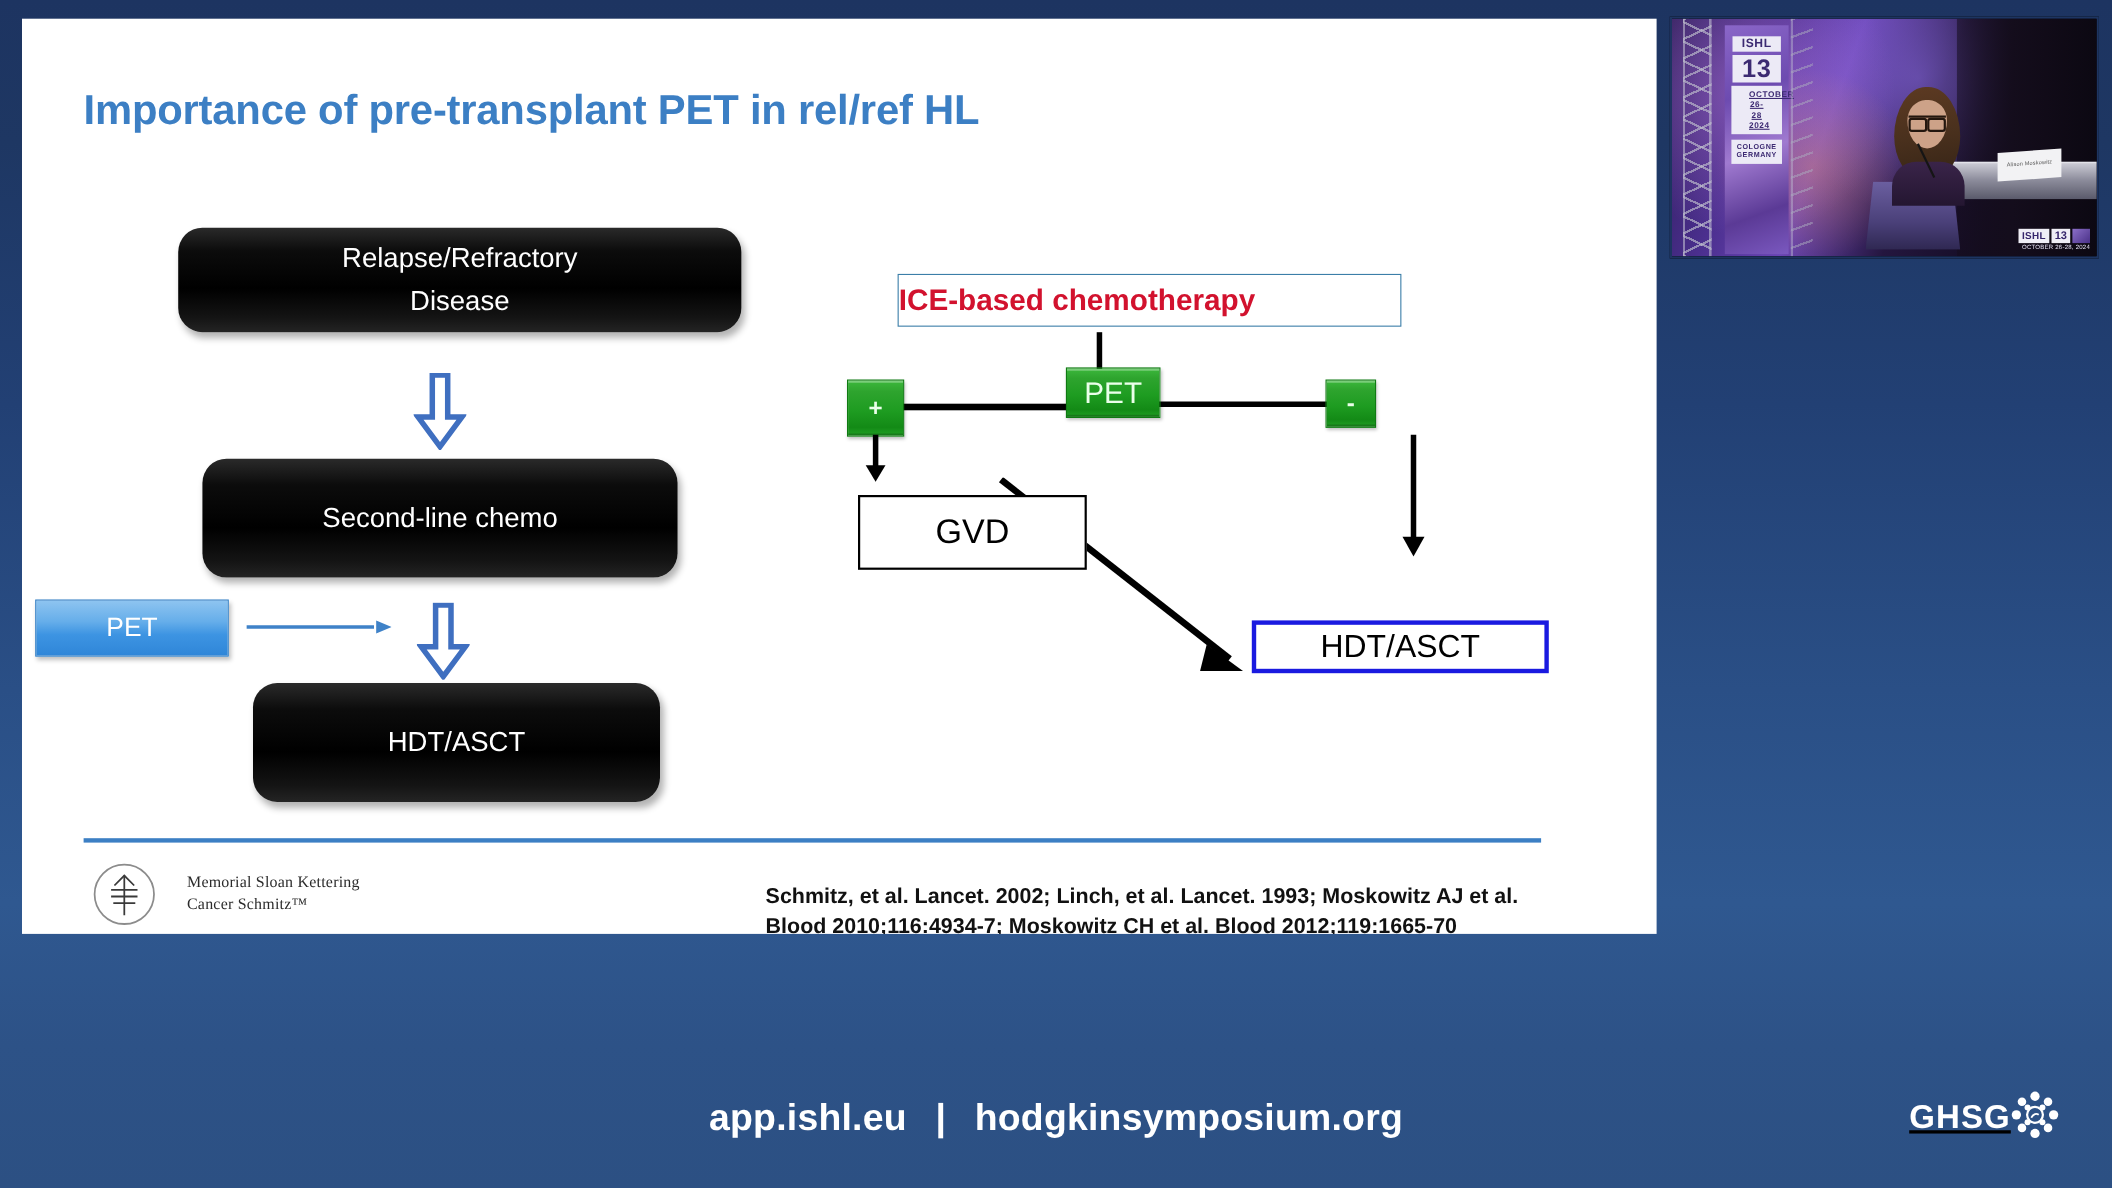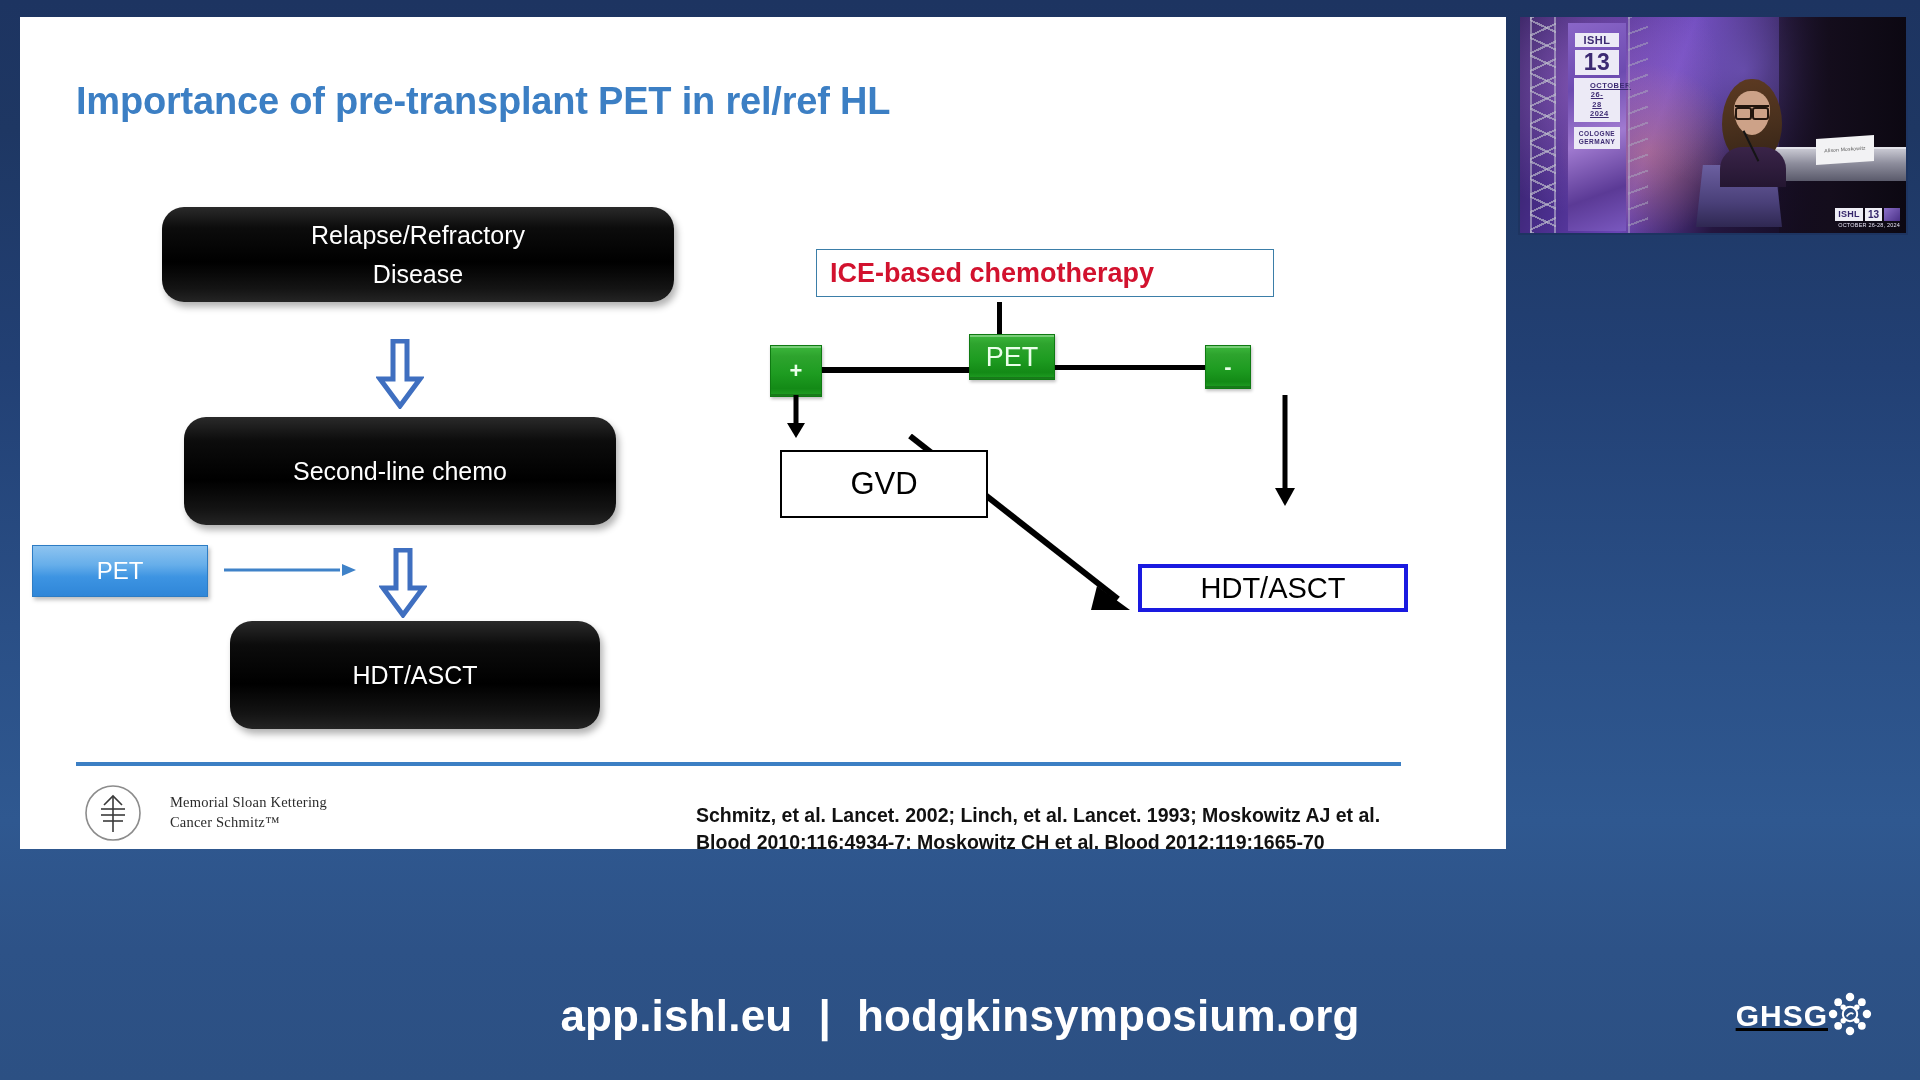--- a/index.html
+++ b/index.html
@@ -86,21 +86,20 @@
   }
 
   
   .ice-box {
     position: absolute;
     left: 796px; top: 232px;
     width: 458px; height: 48px;
     border: 1.5px solid #3b7ea8;
     background: #ffffff;
     display: flex; align-items: center;
-    padding-left: 13px;
     color: #d2122e;
     font-size: 27px;
     font-weight: bold;
   }
 
   .gbox {
     position: absolute;
     background: linear-gradient(180deg,#3cb83c 0%,#2ea42e 20%,#1e9c21 55%,#138a16 85%,#21a024 100%);
     border: 1px solid #0f7a12;
     box-shadow: inset 0 2px 0 rgba(255,255,255,0.32), inset 0 -2px 0 rgba(0,0,0,0.22), 1px 2px 3px rgba(0,0,0,0.25);
@@ -285,21 +284,21 @@
   .pb-date { font-size: 5.5px; color:#e7e3f5; letter-spacing: 0.2px; }
 
   
   .bottombar {
     position: absolute;
     left: 0; bottom: 0; width: 1920px; height: 128px;
     display: flex; align-items: center; justify-content: center;
   }
   .bb-text {
     display: flex; align-items: center; gap: 26px;
-    color: #ffffff; font-size: 44px; font-weight: bold;
+    color: #ffffff; font-size: 34px; font-weight: bold;
     letter-spacing: 0.2px;
   }
   .bb-sep { color: #ffffff; font-weight: bold; }
   .ghsg {
     position: absolute; right: 48px; top: 50%; transform: translateY(-50%);
     display: flex; align-items: center; gap: 0; text-decoration: underline;
   }
   .ghsg-text { color: #ffffff; font-size: 30px; font-weight: bold; letter-spacing: 1px; }
 </style>
 </head>

